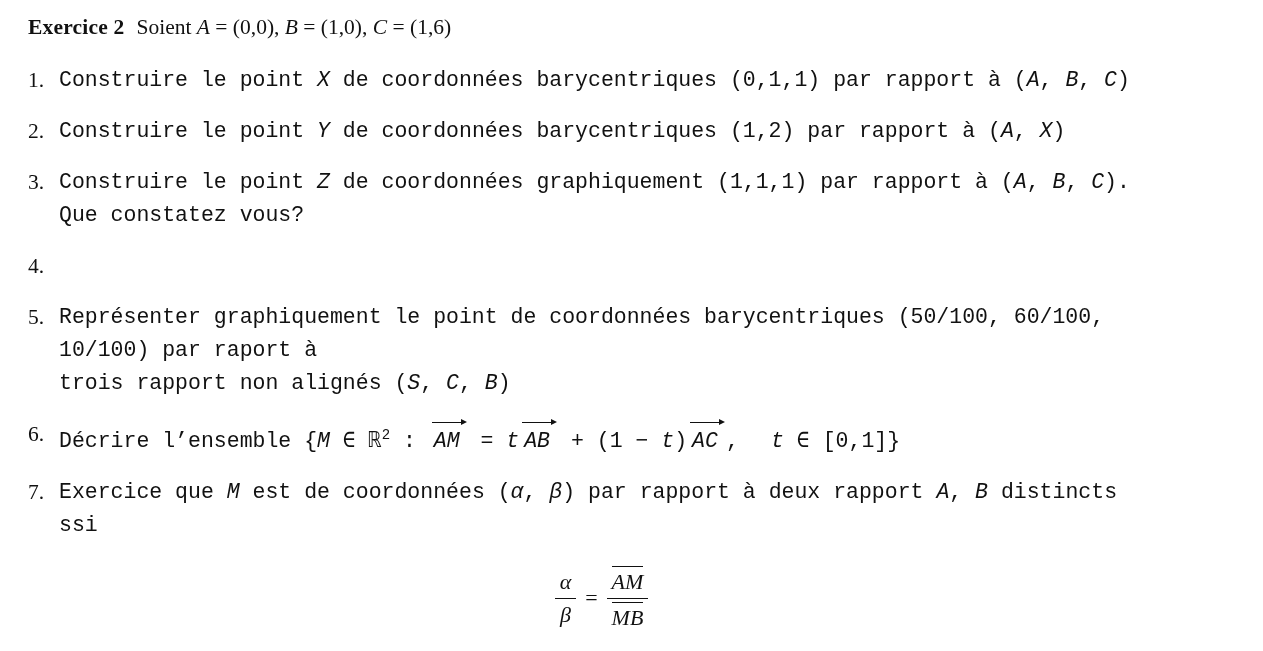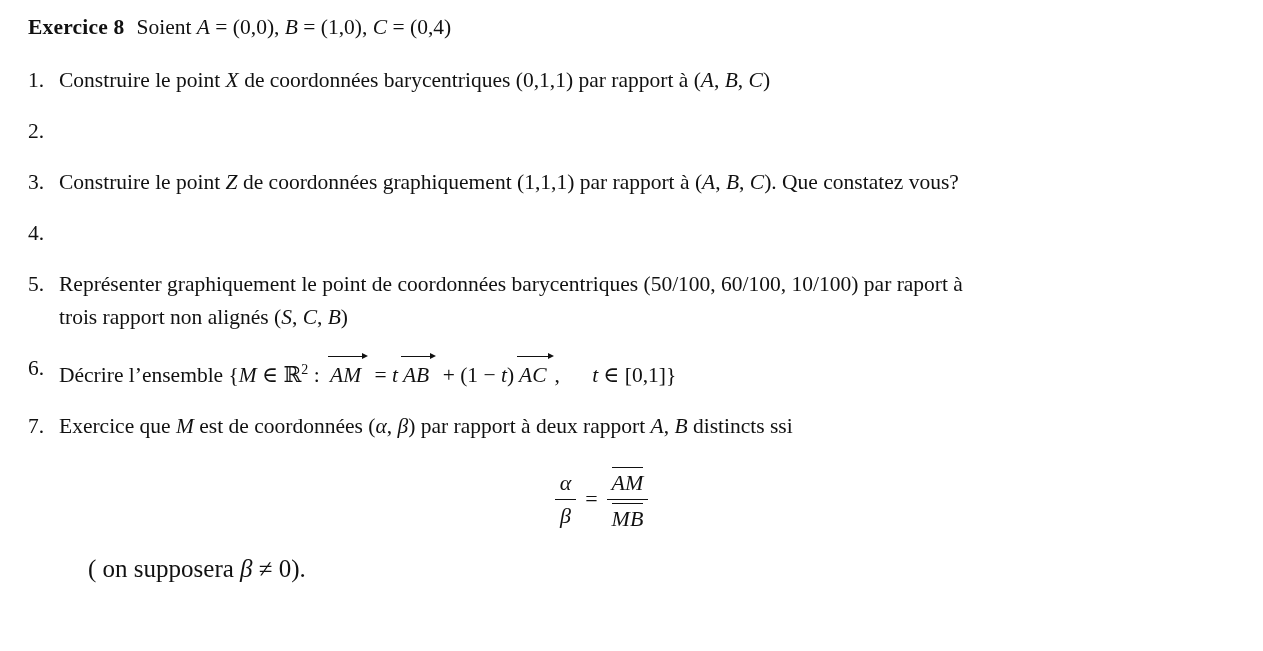--- a/index.html
+++ b/index.html
@@ -7,21 +7,21 @@
     width:1263px; height:651px; overflow:hidden;
     font-family:"Liberation Serif","DejaVu Serif",serif;
     color:#111; -webkit-font-smoothing:antialiased;
   }
   .page { padding:13px 28px 0 28px; }
   .doc-header { font-size:21.5px; line-height:28px; margin:0; }
   .doc-header .bold { font-weight:bold; margin-right:12px; letter-spacing:0.2px; }
   .list { margin-top:23px; }
   .item { display:flex; font-size:21.5px; line-height:33px; margin-bottom:18px; }
   .item .num { width:31px; flex-shrink:0; }
-  .item .body { flex:1; max-width:1085px; }
+  .item .body { flex:1; max-width:1085px;font-family:Liberation Mono, monospace; }
   .math { font-style:italic; }
   sup.sup { font-size:14px; line-height:0; vertical-align:super; }
   
   .vec { position:relative; display:inline-block; font-style:italic; margin:0 3px 0 3px; padding:7px 5px 0 2px; }
   .vec::before { content:""; position:absolute; top:4px; left:0; right:3px; border-top:1.4px solid #111; }
   .vec::after  { content:""; position:absolute; top:1px; right:-2px; width:0; height:0;
                  border-left:6px solid #111; border-top:3.5px solid transparent; border-bottom:3.5px solid transparent; }
   
   .equation { display:flex; justify-content:center; align-items:center; gap:9px;
               font-size:22px; margin:24px 60px 20px 0; }
@@ -30,29 +30,30 @@
   .frac .bot { padding:3px 5px 0 5px; }
   .over { display:inline-block; border-top:1.5px solid #111; padding-top:2px; }
   .eq-sign { padding-bottom:2px; }
   .footnote { font-size:25px; line-height:33px; margin:16px 0 0 60px; }
 </style>
 </head>
 <body>
 
 <div class="page">
 
-  <p class="doc-header"><span class="bold">Exercice 8</span><span><span>Soient </span><span class="math">A</span><span> = (0,0), </span><span class="math">B</span><span> = (1,0), </span><span class="math">C</span><span> = (0,4)</span></span></p>
+  <p class="doc-header"><span class="bold">Exercice 2</span><span><span>Soient </span><span class="math">A</span><span> = (0,0), </span><span class="math">B</span><span> = (1,0), </span><span class="math">C</span><span> = (1,6)</span></span></p>
 
   <div class="list">
     <div class="item">
       <span class="num">1.</span>
       <span class="body"><span>Construire le point </span><span class="math">X</span><span> de coordonnées barycentriques (0,1,1) par rapport à (</span><span class="math">A</span><span>, </span><span class="math">B</span><span>, </span><span class="math">C</span><span>)</span></span>
     </div>
     <div class="item">
       <span class="num">2.</span>
+      <span class="body"><span>Construire le point </span><span class="math">Y</span><span> de coordonnées barycentriques (1,2) par rapport à (</span><span class="math">A</span><span>, </span><span class="math">X</span><span>)</span></span>
     </div>
     <div class="item">
       <span class="num">3.</span>
       <span class="body"><span>Construire le point </span><span class="math">Z</span><span> de coordonnées graphiquement (1,1,1) par rapport à (</span><span class="math">A</span><span>, </span><span class="math">B</span><span>, </span><span class="math">C</span><span>). Que constatez vous?</span></span>
     </div>
     <div class="item">
       <span class="num">4.</span>
     </div>
     <div class="item">
       <span class="num">5.</span>

